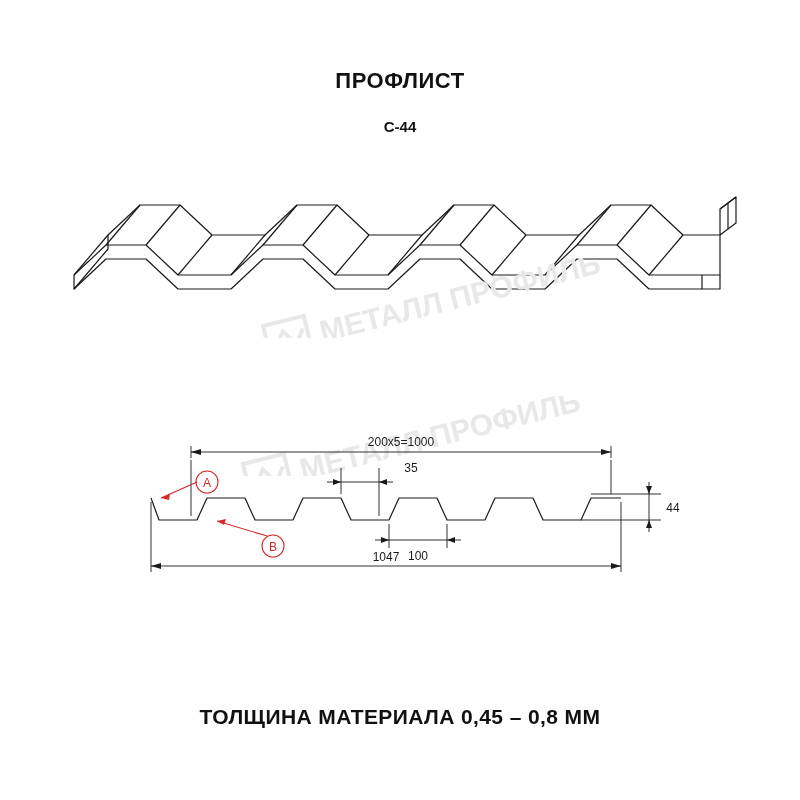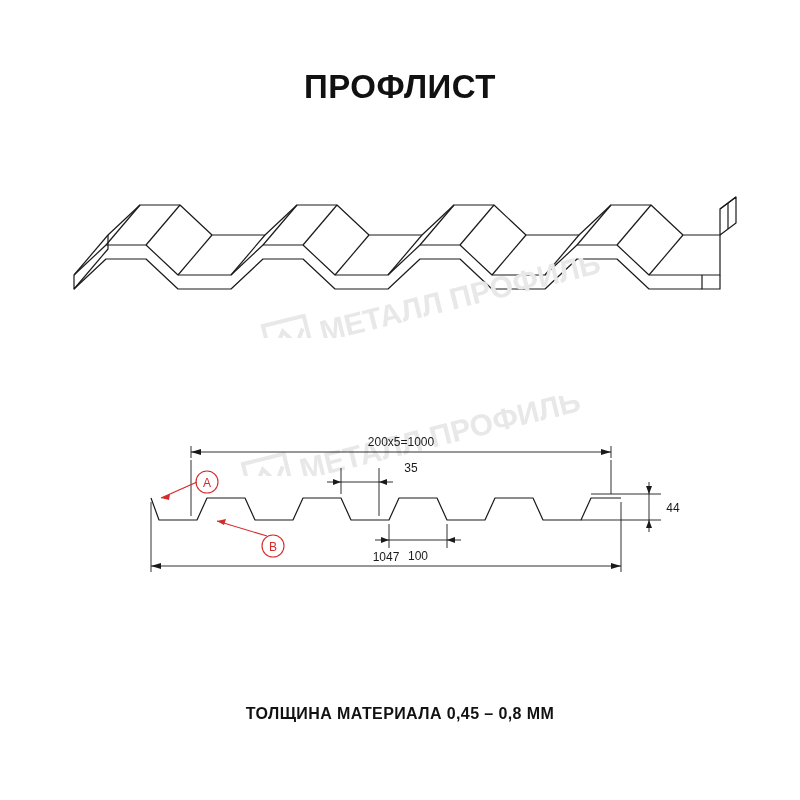--- a/index.html
+++ b/index.html
@@ -18,42 +18,42 @@
   .page {
     position: absolute;
     inset: 0;
   }
   .title {
     position: absolute;
     top: 68px;
     left: 0;
     width: 800px;
     text-align: center;
-    font-size: 33px;
+    font-size: 22px;
     font-weight: bold;
     letter-spacing: 0.5px;
     color: #111111;
   }
   .subtitle {
     position: absolute;
     top: 118px;
     left: 0;
     width: 800px;
     text-align: center;
     font-size: 15px;
     font-weight: bold;
     color: #111111;
   }
   .footer-note {
     position: absolute;
     top: 705px;
     left: 0;
     width: 800px;
     text-align: center;
-    font-size: 16px;
+    font-size: 21px;
     font-weight: bold;
     letter-spacing: 0.4px;
     color: #111111;
   }
   .iso-wrap {
     position: absolute;
     left: 60px;
     top: 185px;
     width: 690px;
     height: 160px;
@@ -76,20 +76,21 @@
   svg text {
     font-family: "Liberation Sans", sans-serif;
   }
 </style>
 </head>
 <body>
 
 <div class="page">
 
   <div class="title">ПРОФЛИСТ</div>
+  <div class="subtitle">С-44</div>
 
   <div class="iso-wrap">
     <svg width="690" height="160" viewBox="0 0 690 160" fill="none" stroke="#1a1a1a" stroke-width="1.2" stroke-linejoin="round">
 
       <path d="M48 50 L80 20 L120 20 L152 50 L205 50 L237 20 L277 20 L309 50 L362 50 L394 20 L434 20 L466 50 L519 50 L551 20 L591 20 L623 50 L660 50 L660 24 L676 12 L676 38 L660 50"></path>
 
       <path d="M14 90 L46 60 L86 60 L118 90 L171 90 L203 60 L243 60 L275 90 L328 90 L360 60 L400 60 L432 90 L485 90 L517 60 L557 60 L589 90 L642 90"></path>
 
       <path d="M48 50 L14 90"></path>
       <path d="M48 50 L48 64 L14 104 L14 90"></path>

